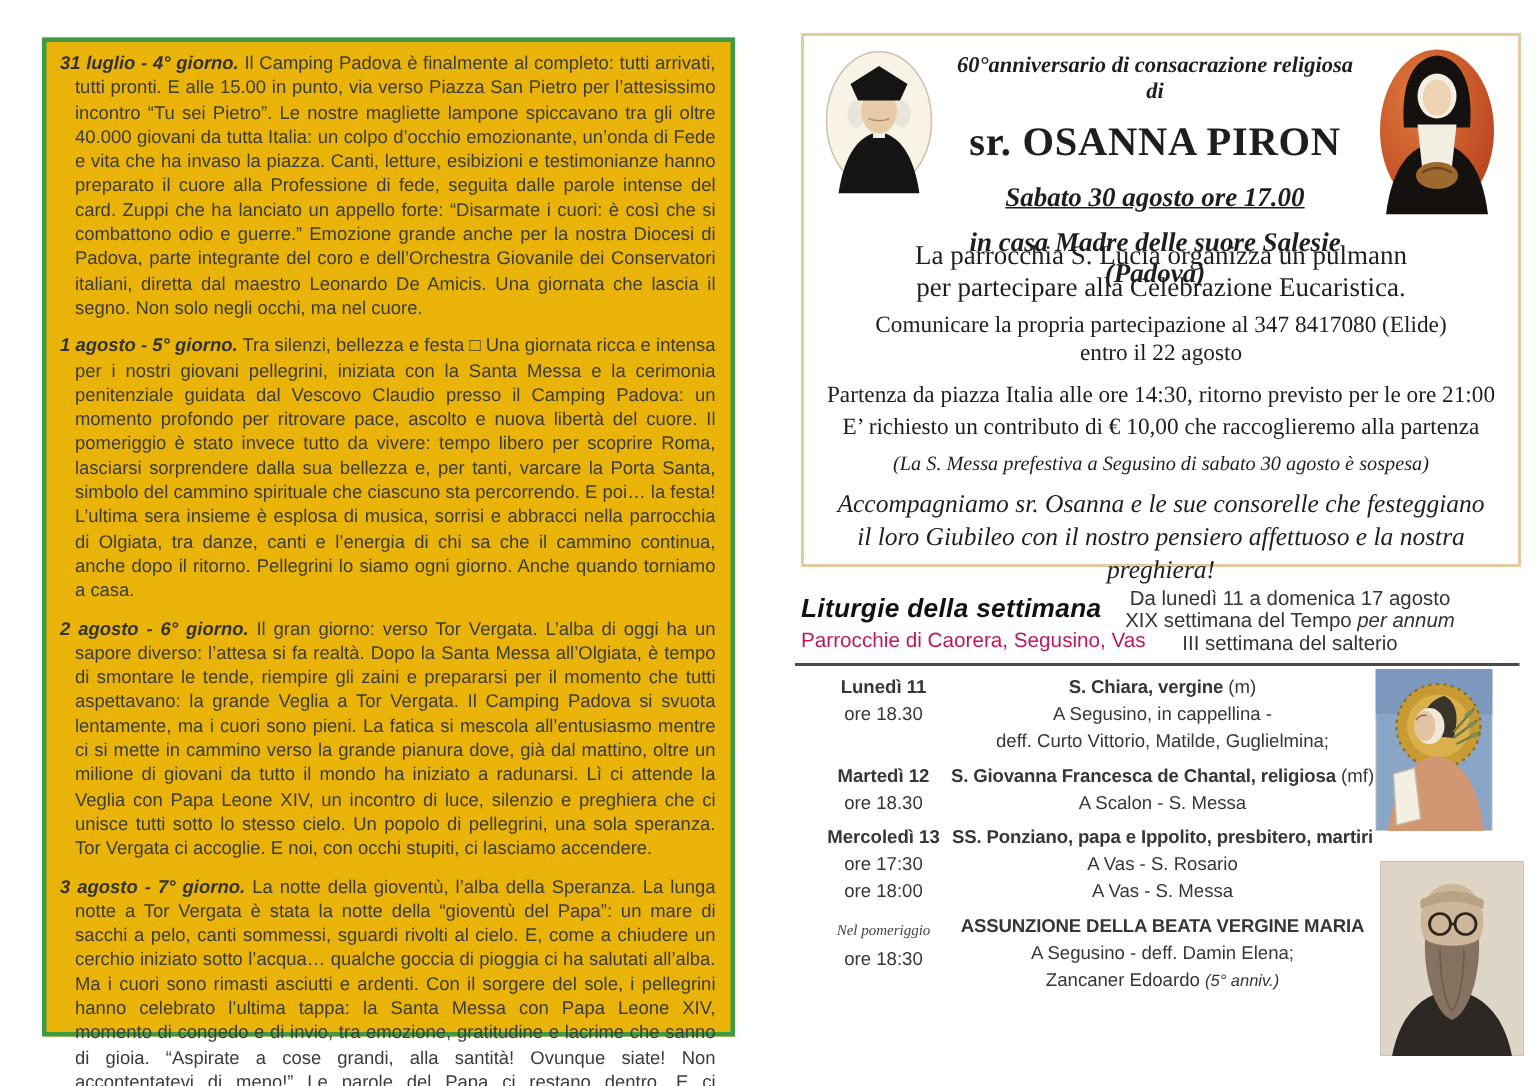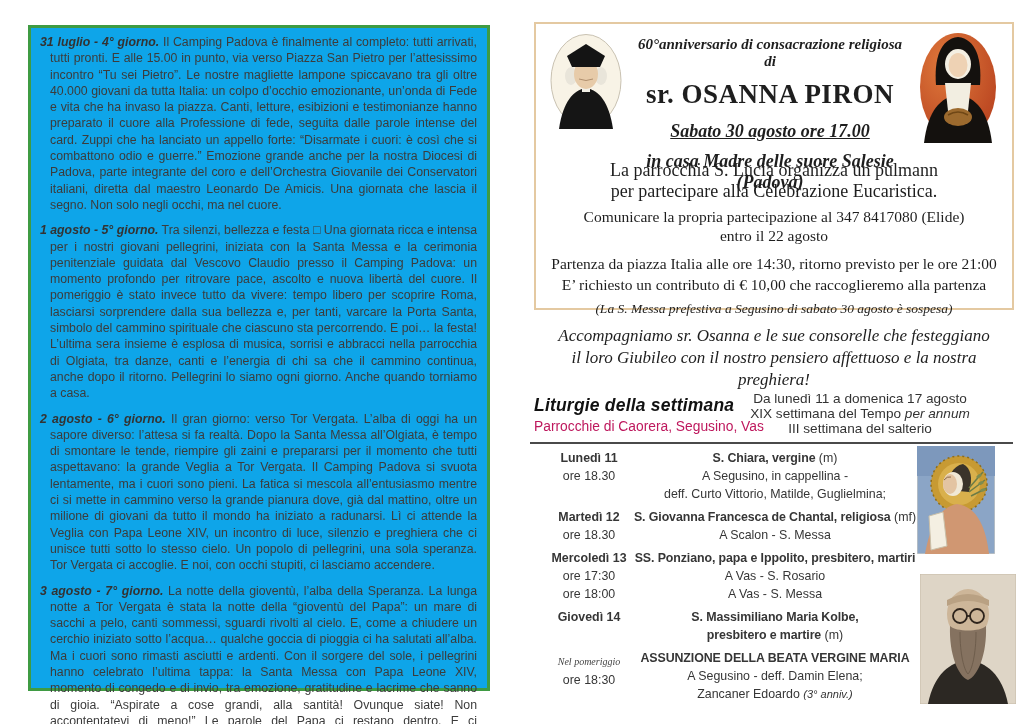--- a/index.html
+++ b/index.html
@@ -1,27 +1,27 @@
 <!DOCTYPE html>
 <html style="--green-border: #3f9b43; --tan-border: #e4c9a1;"><head>
 <meta charset="utf-8">
 <style>
   html,body{margin:0;padding:0;background:#ffffff;}
   .page{position:relative;width:1024px;height:724px;background:#ffffff;overflow:hidden;
         font-family:"Liberation Sans",sans-serif;color:#3a3a3a;}
 
   
   .diary{position:absolute;left:28px;top:25px;width:462px;height:666px;box-sizing:border-box;
-         border:3px solid var(--green-border);padding:6px 10px 4px 9px;background:#0ea5e9;}
+         border:3px solid var(--green-border);padding:6px 10px 4px 9px;background:#eab308;}
   .diary p{margin:0 0 9px 0;font-size:12.3px;line-height:16.3px;text-align:justify;
            padding-left:10px;text-indent:-10px;color:#3c3c3c;}
   .diary .lead{font-weight:bold;font-style:italic;color:#333;}
 
   
-  .annbox{position:absolute;left:534px;top:22px;width:480px;height:288px;box-sizing:border-box;
+  .annbox{position:absolute;left:534px;top:22px;width:480px;height:356px;box-sizing:border-box;
           border:2px solid var(--tan-border);background:#fff;font-family:"Liberation Serif",serif;color:#1e1e1e;}
   .oval-img{position:absolute;}
   .ann-center{position:absolute;left:96px;right:104px;top:12px;text-align:center;}
   .ann-line1{font-size:15px;font-weight:bold;font-style:italic;}
   .ann-title{font-size:27px;font-weight:bold;letter-spacing:.5px;margin-top:9px;}
   .ann-line2{font-size:18px;font-weight:bold;font-style:italic;margin-top:11px;text-decoration:underline;}
   .ann-line3{font-size:18px;font-weight:bold;font-style:italic;margin-top:9px;}
   .ann-block{position:absolute;left:8px;right:8px;text-align:center;}
   .ann-p1{top:136px;font-size:18px;line-height:21px;}
   .ann-p2{top:183px;font-size:15.5px;line-height:19px;}
@@ -159,39 +159,30 @@
         <div>ore 17:30</div>
         <div>ore 18:00</div>
       </div>
       <div class="col-main">
         <div class="sttl">SS. Ponziano, papa e Ippolito, presbitero, martiri</div>
         <div>A Vas - S. Rosario</div>
         <div>A Vas - S. Messa</div>
       </div>
     </div>
 
-    <div class="srow">
-      <div class="col-day">
-        <div class="dayname">Giovedì 14</div>
-      </div>
-      <div class="col-main">
-        <div class="sttl">S. Massimiliano Maria Kolbe,</div>
-        <div><span class="sttl">presbitero e martire</span><span class="snorm"> (m)</span></div>
-      </div>
-    </div>
 
     <div class="srow">
       <div class="col-day pad-top">
         <div class="when-italic">Nel pomeriggio</div>
         <div>ore 18:30</div>
       </div>
       <div class="col-main">
         <div class="sttl">ASSUNZIONE DELLA BEATA VERGINE MARIA</div>
         <div>A Segusino - deff. Damin Elena;</div>
-        <div><span>Zancaner Edoardo </span><span class="anniv">(3° anniv.)</span></div>
+        <div><span>Zancaner Edoardo </span><span class="anniv">(5° anniv.)</span></div>
       </div>
     </div>
   </div>
 
   <svg class="saint-img" style="left:917px;top:446px;" width="78" height="108" viewBox="0 0 78 108">
     <rect x="0" y="0" width="78" height="108" fill="#8ba5c6" stroke="#d8d2c4" stroke-width="1"></rect>
     <rect x="0" y="0" width="78" height="30" fill="#7d98bc"></rect>
     <circle cx="42" cy="38" r="28" fill="#c79a33"></circle>
     <circle cx="42" cy="38" r="28" fill="none" stroke="#8f6d1a" stroke-width="1.5" stroke-dasharray="2,3"></circle>
     <circle cx="42" cy="38" r="21" fill="#d9b04c"></circle>

